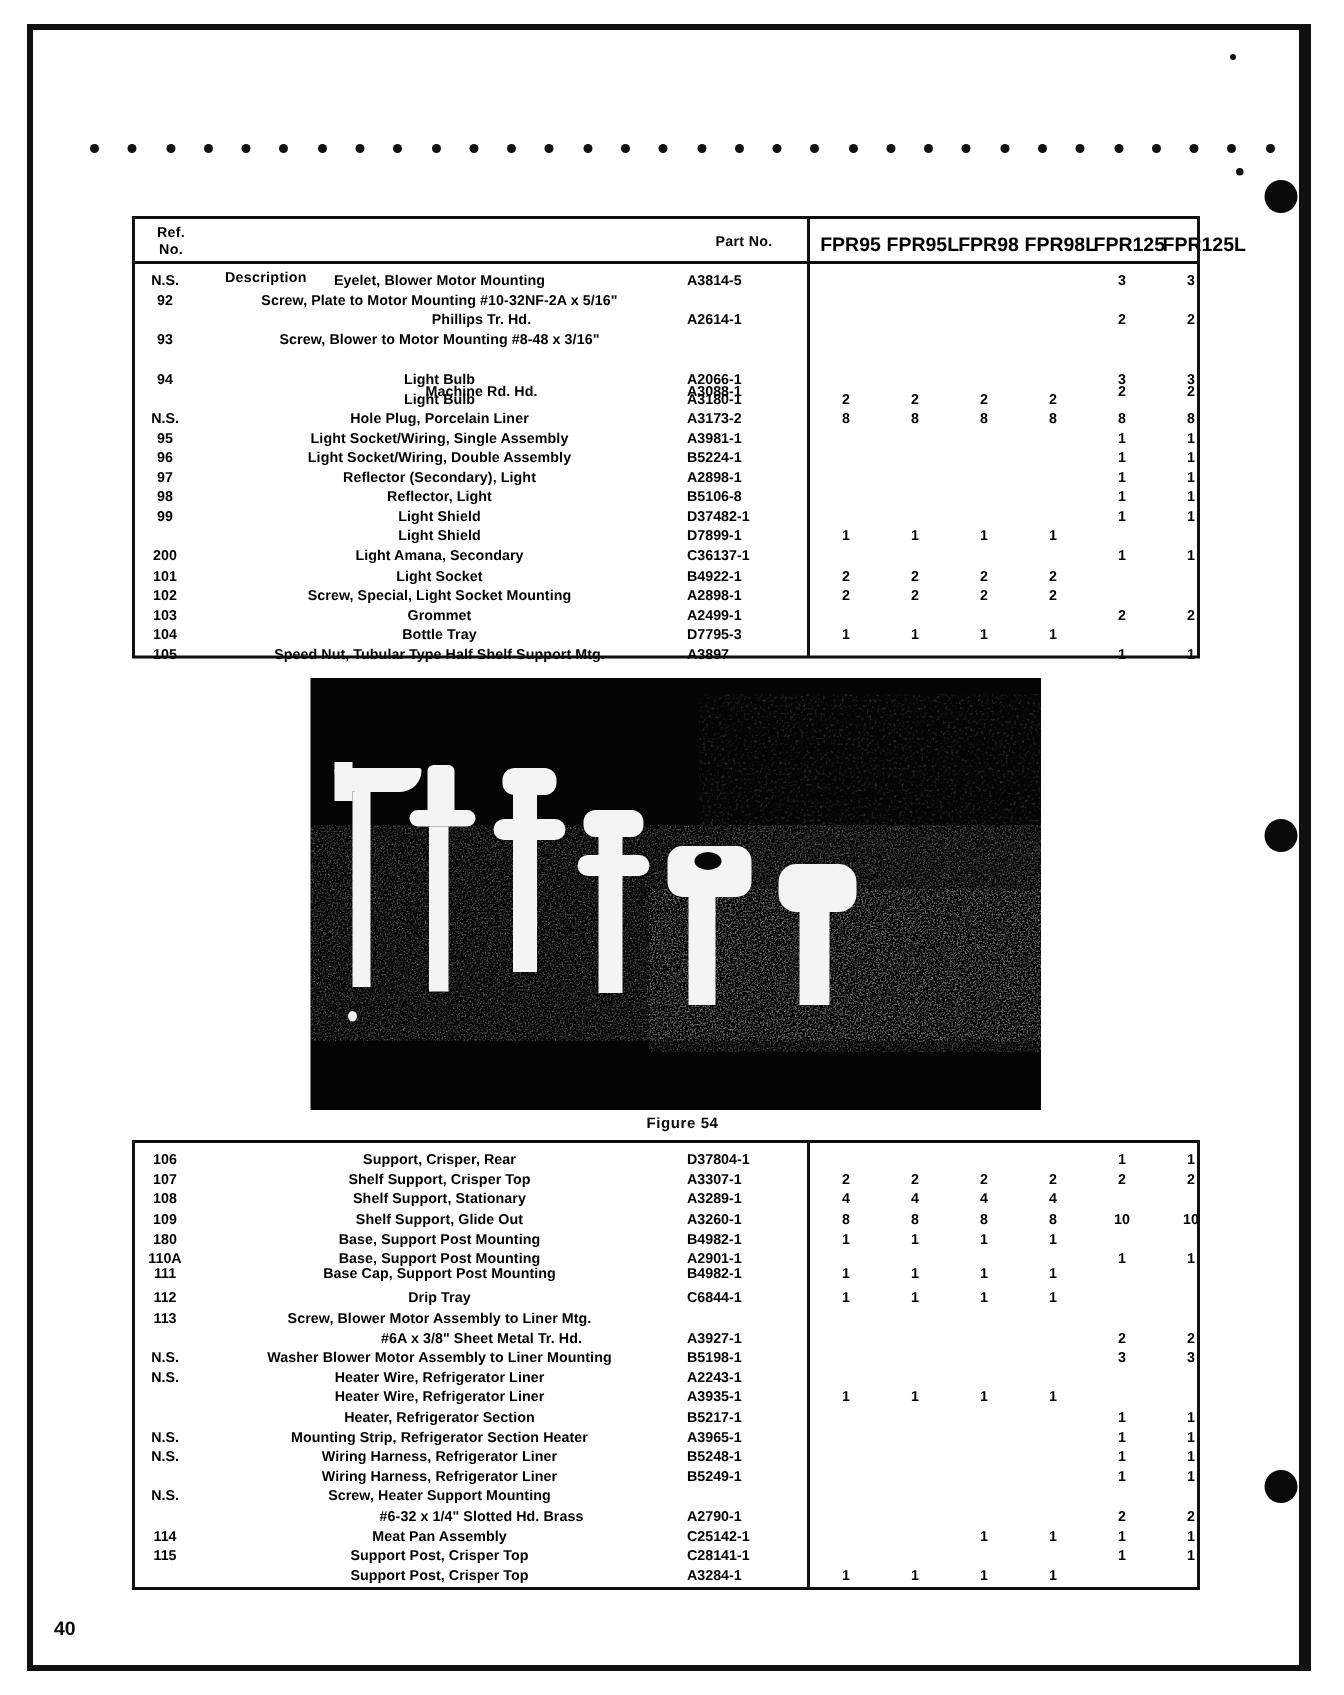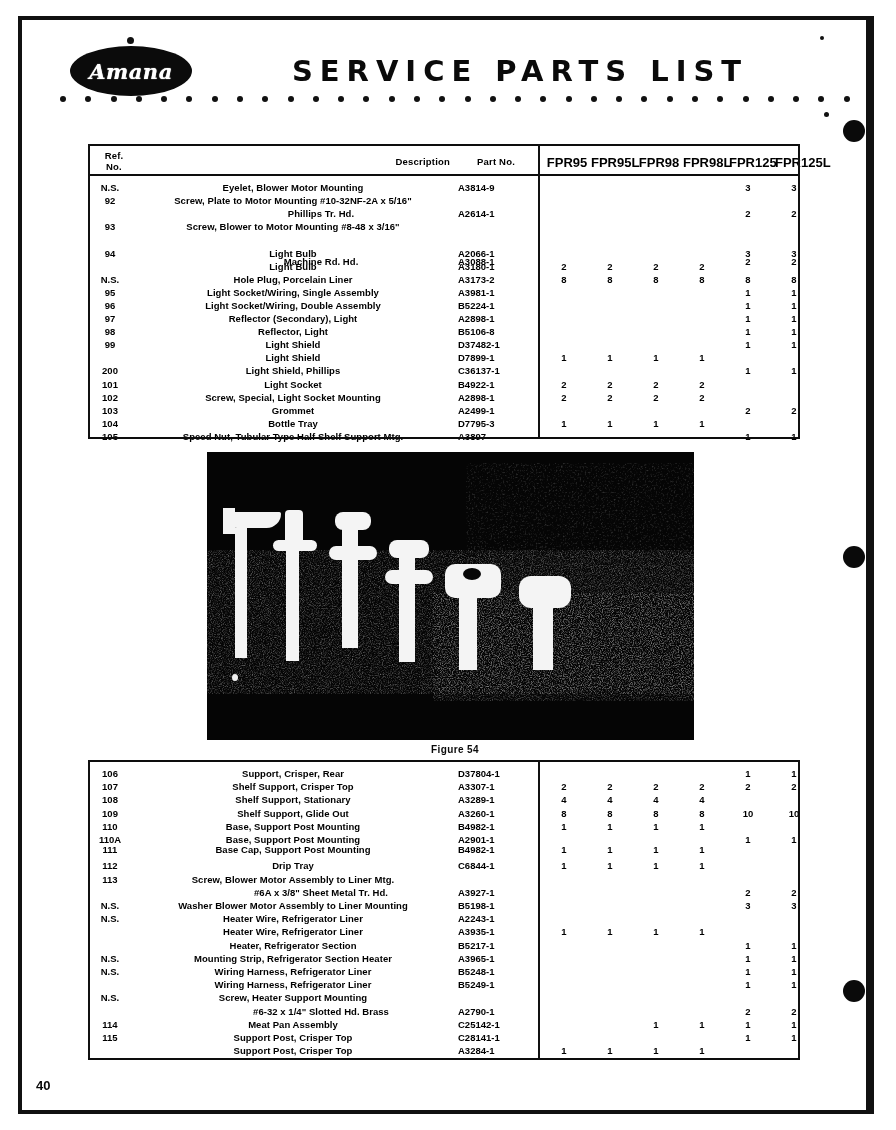--- a/index.html
+++ b/index.html
@@ -37,21 +37,21 @@
     font-size:29px;letter-spacing:7px;color:#0a0a0a;
   }
   .dotrow{position:absolute;left:60px;top:96px;width:790px;height:10px;display:flex;justify-content:space-between;}
   .dotrow span{width:6px;height:6px;border-radius:50%;background:#111;display:block;}
 
   
   .rule{position:absolute;background:#0d0d0d;}
 
   .hdr-cell{position:absolute;font-size:9.5px;font-weight:700;letter-spacing:.2px;}
   .hdr-ref{left:96px;width:36px;text-align:center;line-height:11px;}
-  .hdr-desc{left:150px;width:300px;text-align:right;}
+  .hdr-desc{left:150px;width:300px;text-align:left;margin-top:24px;}
   .hdr-part{left:456px;width:80px;text-align:center;}
 
   .model-hdr{position:absolute;top:155px;font-size:13px;font-weight:700;letter-spacing:0px;text-align:center;}
 
   .row{position:absolute;left:0;right:0;height:13px;}
   .c-ref{position:absolute;left:88px;width:44px;text-align:center;font-size:9.5px;font-weight:700;}
   .c-desc{position:absolute;left:138px;width:310px;text-align:center;font-size:9.5px;font-weight:700;letter-spacing:.05px;white-space:nowrap;}
   .c-desc.indent{left:166px;}
   .c-part{position:absolute;left:458px;width:78px;text-align:left;font-size:9.5px;font-weight:700;}
   .qty{position:absolute;width:36px;text-align:center;font-size:9.5px;font-weight:700;}
@@ -77,26 +77,20 @@
   <div class="scan-edge-left"></div>
   <div class="scan-edge-bottom"></div>
   <div class="scan-edge-right"></div>
 
   <div class="punch" style="left:843px;top:120px;width:22px;height:22px;"></div>
   <div class="punch" style="left:843px;top:546px;width:22px;height:22px;"></div>
   <div class="punch" style="left:843px;top:980px;width:22px;height:22px;"></div>
   <div class="speck" style="left:824px;top:112px;width:5px;height:5px;"></div>
   <div class="speck" style="left:820px;top:36px;width:4px;height:4px;"></div>
 
-  <div id="header">
-    <div class="logo-dot"></div>
-    <div class="logo-ellipse"></div>
-    <div class="logo-text">Amana</div>
-    <div class="title">SERVICE PARTS LIST</div>
-  </div>
 
   <div class="dotrow">
     <span></span>
       <span></span>
       <span></span>
       <span></span>
       <span></span>
       <span></span>
     <span></span>
       <span></span>
@@ -147,21 +141,21 @@
   <div class="rule" style="left:88px;top:174px;width:712px;height:2px;"></div>
 
   <div class="vline" style="left:88px;top:144px;height:294px;"></div>
   <div class="vline" style="left:538px;top:144px;height:294px;"></div>
   <div class="vline" style="left:798px;top:144px;height:294px;"></div>
 
   <div id="upper-body">
       <div class="row" style="top: 182px;">
         <div class="c-ref">N.S.</div>
         <div class="c-desc">Eyelet, Blower Motor Mounting</div>
-        <div class="c-part">A3814-9</div>
+        <div class="c-part">A3814-5</div>
         <div class="qty" style="left: 730px;">3</div>
         <div class="qty" style="left: 776px;">3</div>
       </div>
       <div class="row" style="top: 195.1px;">
         <div class="c-ref">92</div>
         <div class="c-desc">Screw, Plate to Motor Mounting  #10-32NF-2A x 5/16"</div>
         <div class="c-part"></div>
       </div>
       <div class="row" style="top: 208.2px;">
         <div class="c-ref"></div>
@@ -248,21 +242,21 @@
         <div class="c-ref"></div>
         <div class="c-desc">Light Shield</div>
         <div class="c-part">D7899-1</div>
         <div class="qty" style="left: 546px;">1</div>
         <div class="qty" style="left: 592px;">1</div>
         <div class="qty" style="left: 638px;">1</div>
         <div class="qty" style="left: 684px;">1</div>
       </div>
       <div class="row" style="top: 365.4px;">
         <div class="c-ref">200</div>
-        <div class="c-desc">Light Shield, Phillips</div>
+        <div class="c-desc">Light Amana, Secondary</div>
         <div class="c-part">C36137-1</div>
         <div class="qty" style="left: 730px;">1</div>
         <div class="qty" style="left: 776px;">1</div>
       </div>
       <div class="row" style="top: 378.5px;">
         <div class="c-ref">101</div>
         <div class="c-desc">Light Socket</div>
         <div class="c-part">B4922-1</div>
         <div class="qty" style="left: 546px;">2</div>
         <div class="qty" style="left: 592px;">2</div>
@@ -389,21 +383,21 @@
         <div class="c-desc">Shelf Support, Glide Out</div>
         <div class="c-part">A3260-1</div>
         <div class="qty" style="left: 546px;">8</div>
         <div class="qty" style="left: 592px;">8</div>
         <div class="qty" style="left: 638px;">8</div>
         <div class="qty" style="left: 684px;">8</div>
         <div class="qty" style="left: 730px;">10</div>
         <div class="qty" style="left: 776px;">10</div>
       </div>
       <div class="row" style="top: 820.8px;">
-        <div class="c-ref">110</div>
+        <div class="c-ref">180</div>
         <div class="c-desc">Base, Support Post Mounting</div>
         <div class="c-part">B4982-1</div>
         <div class="qty" style="left: 546px;">1</div>
         <div class="qty" style="left: 592px;">1</div>
         <div class="qty" style="left: 638px;">1</div>
         <div class="qty" style="left: 684px;">1</div>
       </div>
       <div class="row" style="top: 834px;">
         <div class="c-ref">110A</div>
         <div class="c-desc">Base, Support Post Mounting</div>

